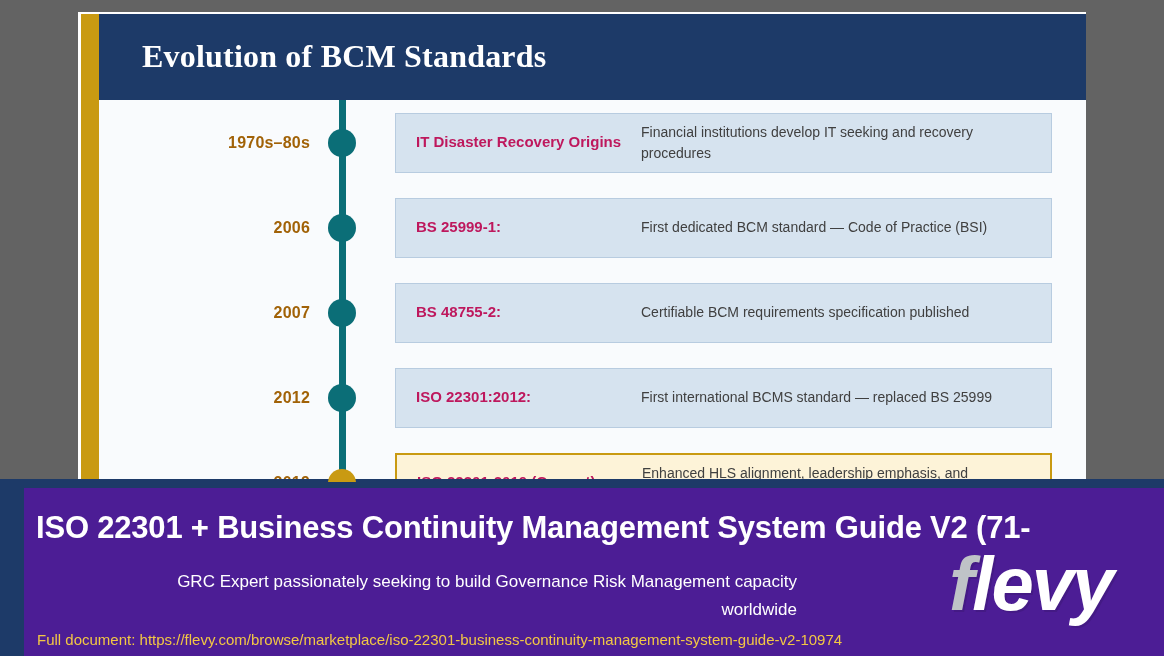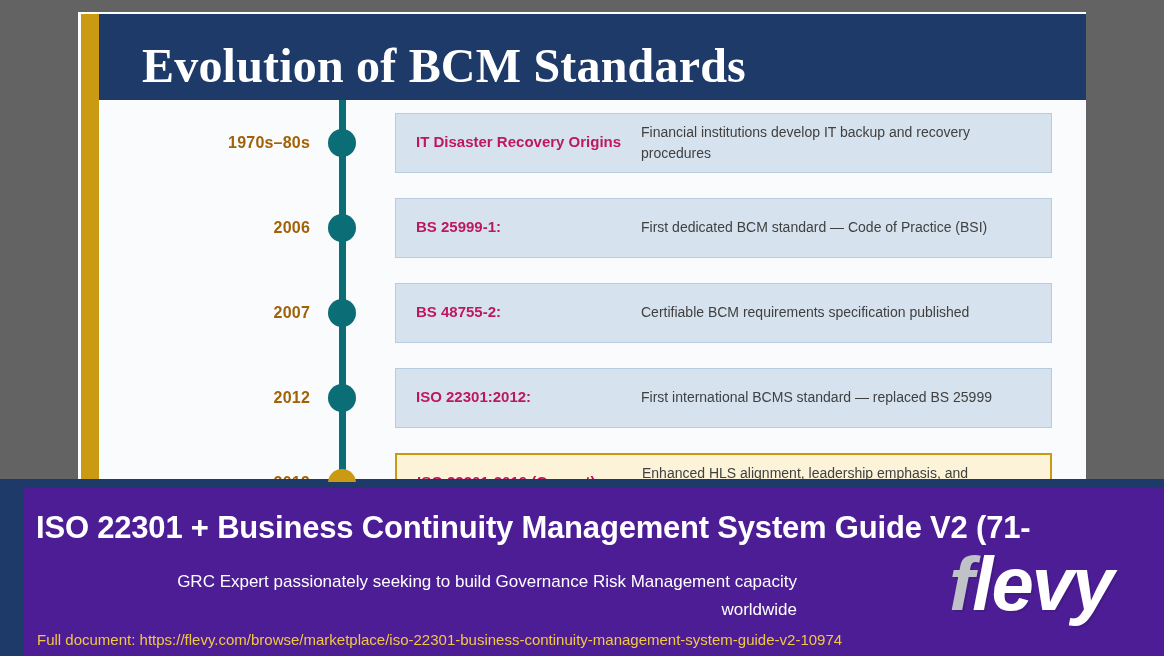--- a/index.html
+++ b/index.html
@@ -50,21 +50,21 @@
     width: 987px;
     height: 86px;
     background: #1D3A68;
   }
   #slide-title {
     position: absolute;
     left: 43px;
     top: 24px;
     font-family: "Liberation Serif", "DejaVu Serif", serif;
     font-weight: bold;
-    font-size: 48px;
+    font-size: 32px;
     color: #ffffff;
     letter-spacing: 0.2px;
     white-space: nowrap;
   }
 
   
   #timeline {
     position: absolute;
     left: 0px;
     top: 86px;
@@ -222,21 +222,21 @@
     </div>
 
     <div id="timeline">
       <div id="timeline-axis"></div>
 
       <div class="tl-row" style="top:0px;">
         <div class="tl-year">1970s–80s</div>
         <div class="tl-dot"></div>
         <div class="tl-card">
           <div class="tl-label"><span>IT Disaster Recovery Origins</span><span class="colon"></span></div>
-          <div class="tl-desc">Financial institutions develop IT backup and recovery procedures</div>
+          <div class="tl-desc">Financial institutions develop IT seeking and recovery procedures</div>
         </div>
       </div>
 
       <div class="tl-row" style="top:85px;">
         <div class="tl-year">2006</div>
         <div class="tl-dot"></div>
         <div class="tl-card">
           <div class="tl-label"><span>BS 25999-1</span><span class="colon">:</span></div>
           <div class="tl-desc">First dedicated BCM standard — Code of Practice (BSI)</div>
         </div>

